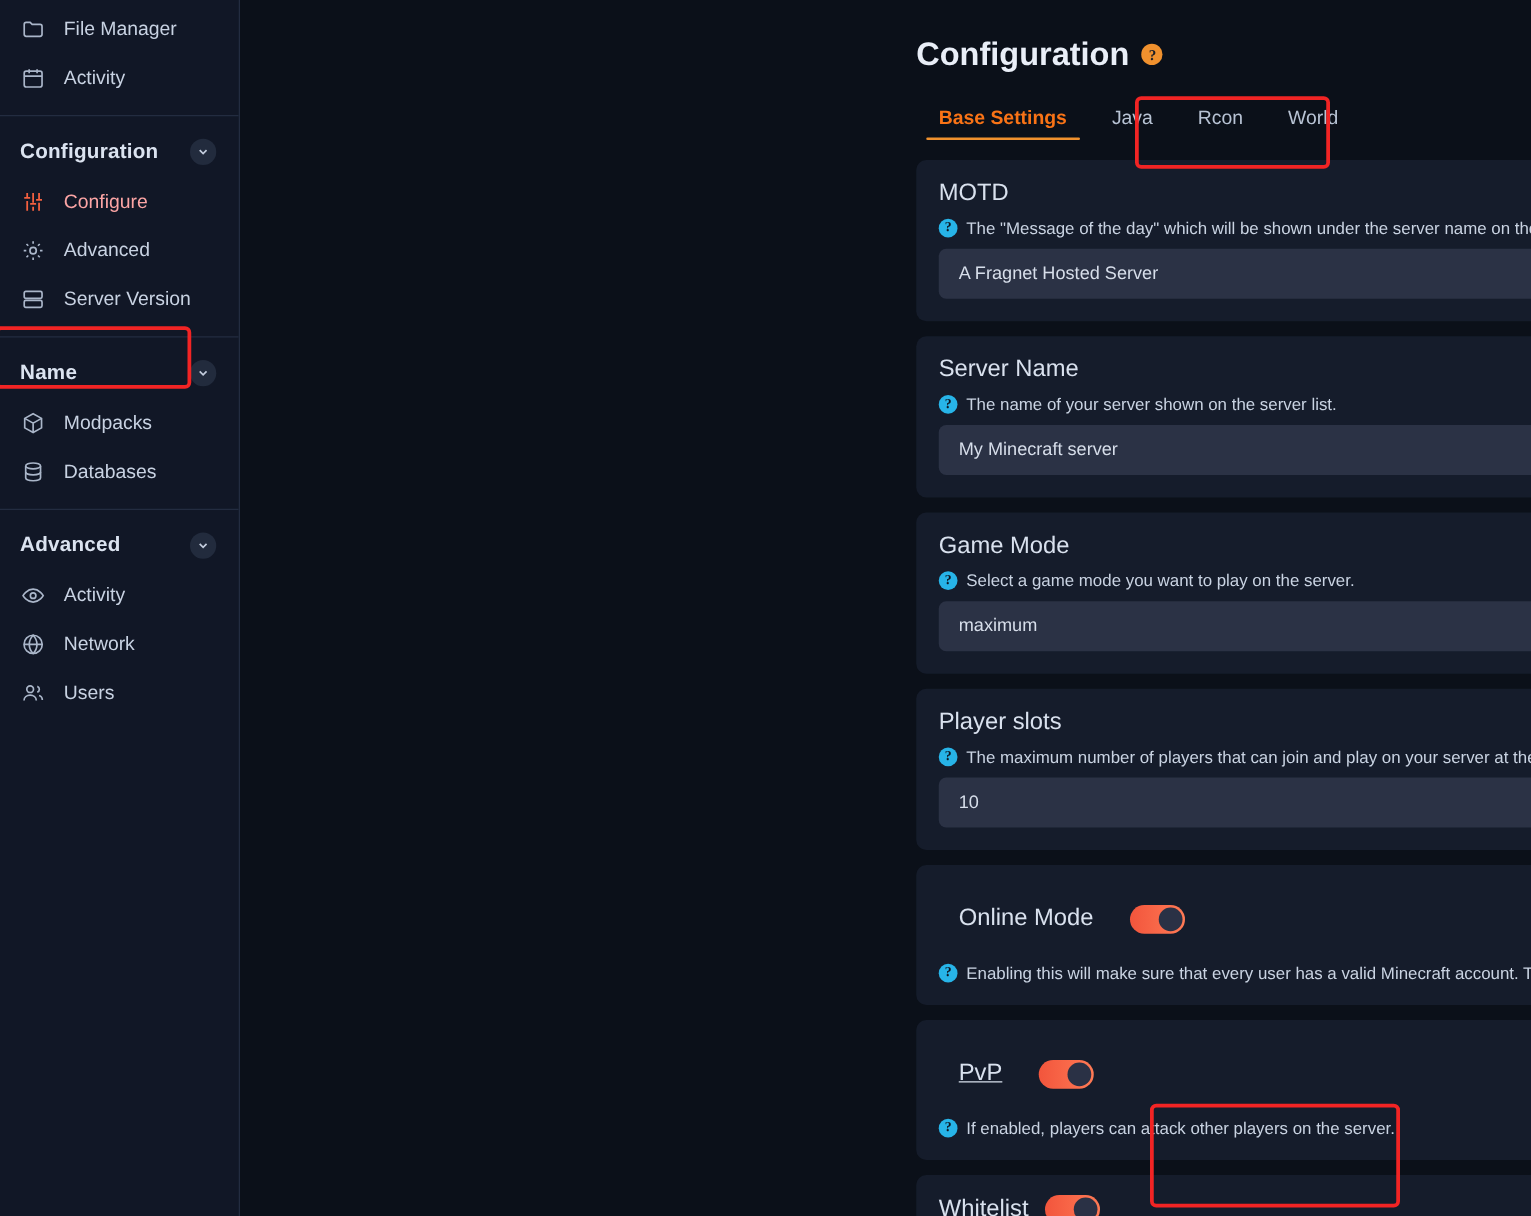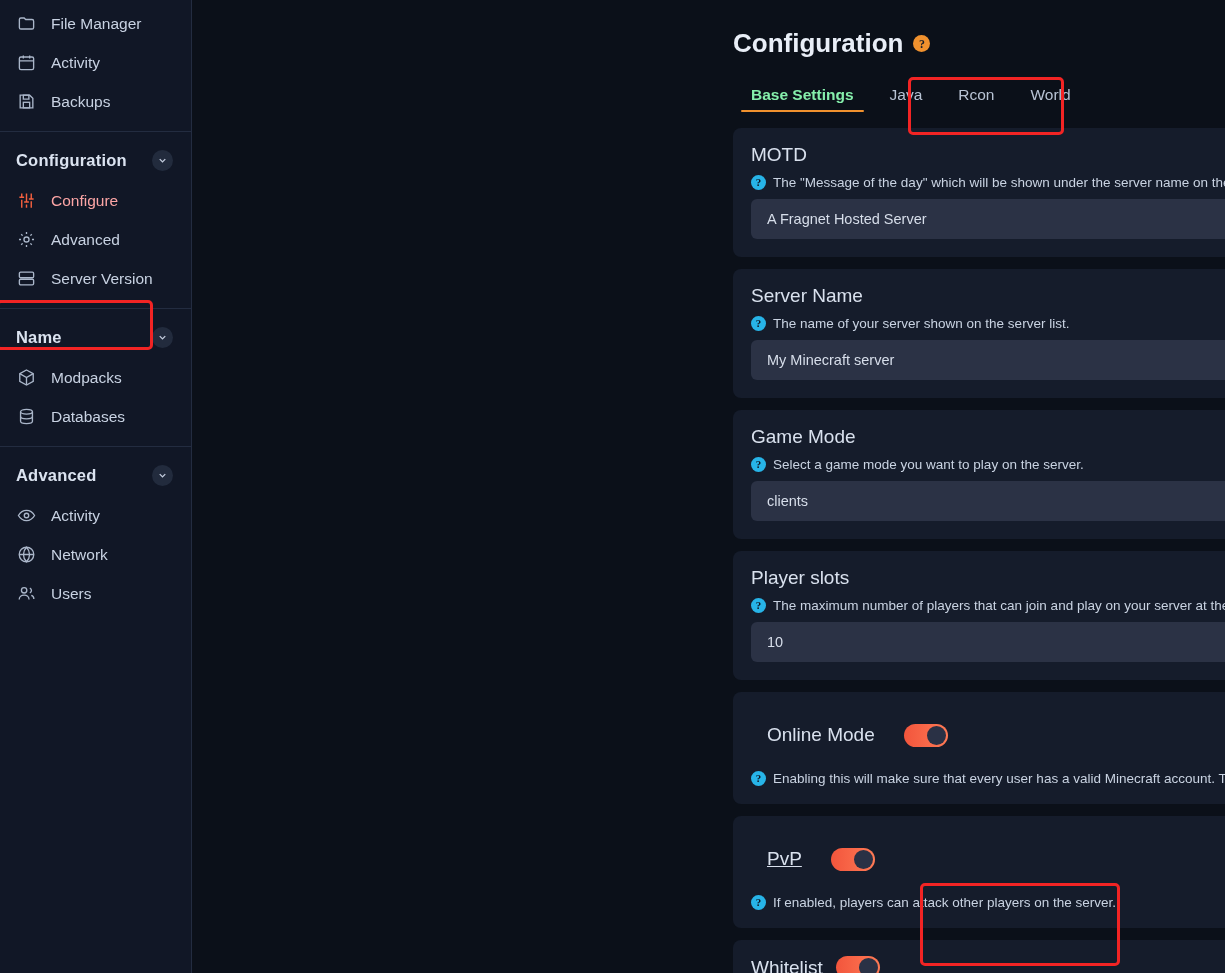--- a/index.html
+++ b/index.html
@@ -71,21 +71,21 @@
     display: flex; align-items: center; justify-content: center;
     font-family: "Liberation Serif", serif; line-height: 1;
   }
 
   .tabs { display: flex; align-items: flex-end; gap: 0; margin-top: 17px;
     position: relative; }
   .tab {
     padding: 10px 18px 12px 18px; font-size: 15.5px; color: #b8c3d4;
     position: relative; white-space: nowrap;
   }
-  .tab.active { color: #86efac; font-weight: bold; }
+  .tab.active { color: #f97316; font-weight: bold; }
   .tab.active::after {
     content: ""; position: absolute; left: 8px; right: 8px; bottom: 4px;
     height: 2px; background: #f0912e; border-radius: 2px;
   }
   #hl-tab { left: 716px; top: 77px; width: 156px; height: 58px; }
 
   .cards { margin-top: 12px; }
   .card {
     background: #151c2b; border-radius: 8px;
     padding: 16px 18px 18px 18px; margin-bottom: 12px;
@@ -135,30 +135,20 @@
         <span>File Manager</span>
       </div>
       <div class="nav-item">
         <span class="ico">
           <svg viewBox="0 0 24 24" fill="none" stroke="currentColor" stroke-width="1.7">
               <rect x="3" y="5" width="18" height="16" rx="2"></rect>
               <path d="M3 10h18M8 3v4M16 3v4"></path>
             </svg>
         </span>
         <span>Activity</span>
-      </div>
-      <div class="nav-item">
-        <span class="ico">
-          <svg viewBox="0 0 24 24" fill="none" stroke="currentColor" stroke-width="1.7">
-              <path d="M4 4h12l4 4v12H4z"></path>
-              <rect x="8" y="13" width="8" height="7"></rect>
-              <path d="M8 4h7v5H8z"></path>
-            </svg>
-        </span>
-        <span>Backups</span>
       </div>
     </div>
 
     <div class="nav-group divided" style="position:relative;">
       <div class="group-header">
         <span class="group-title">Configuration</span>
         <span class="chev-btn">
           <svg viewBox="0 0 24 24" fill="none" stroke="currentColor" stroke-width="3">
               <path d="M6 9l6 6 6-6"></path>
             </svg>
@@ -311,21 +301,21 @@
           </div>
         </section>
 
         <section class="card">
           <div class="card-title">Game Mode</div>
           <div class="desc">
             <span class="help-blue">?</span>
             <span>Select a game mode you want to play on the server.</span>
           </div>
           <div class="field">
-            <span>clients</span>
+            <span>maximum</span>
           </div>
         </section>
 
         <section class="card">
           <div class="card-title">Player slots</div>
           <div class="desc">
             <span class="help-blue">?</span>
             <span>The maximum number of players that can join and play on your server at the same time.</span>
           </div>
           <div class="field">

